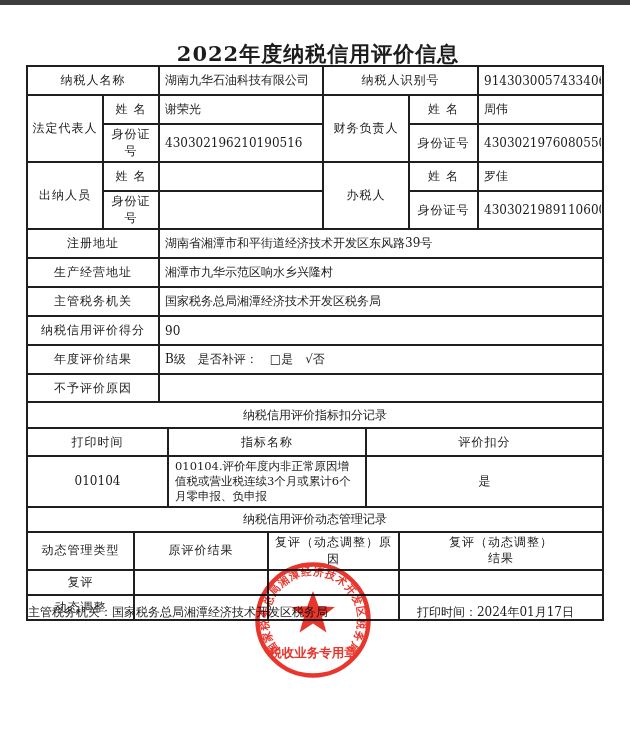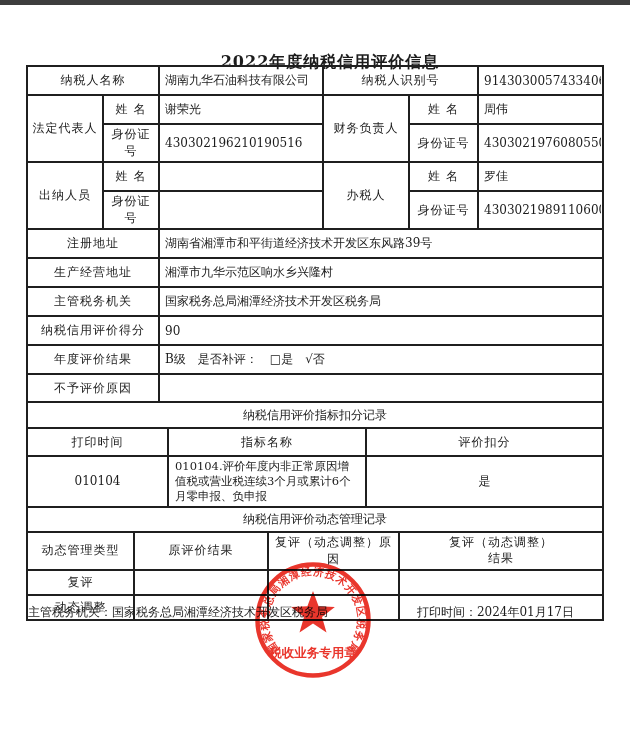--- a/index.html
+++ b/index.html
@@ -1,20 +1,20 @@
 <!DOCTYPE html>
 <html><head>
 <meta charset="utf-8">
 <style>
   html,body{margin:0;padding:0;background:#ffffff;width:630px;height:740px;overflow:hidden;
     font-family:"DejaVu Serif","Liberation Serif",serif;color:#1c1c1c;}
   .topbar{position:absolute;left:0;top:0;width:630px;height:5px;background:#3d3d3d;}
   .page{position:relative;width:630px;height:740px;}
   .doc-title{position:absolute;top:36px;left:26px;width:576px;text-align:center;
-    font-size:16px;font-weight:bold;letter-spacing:1px;margin:16px;}
+    font-size:21px;font-weight:bold;letter-spacing:1px;margin:4px;}
   .tbl-wrap{position:absolute;left:26px;top:65px;width:480px;}
   table{border-collapse:collapse;table-layout:fixed;width:576px;}
   table + table{margin-top:-2px;}
   td,th{border:2px solid #1f1f1f;font-size:12px;font-weight:normal;padding:1px 4px;
     overflow:hidden;vertical-align:middle;}
   .lab{text-align:center;letter-spacing:1px;}
   .val{text-align:left;padding-left:5px;border-radius:13px;}
   .ctr{text-align:center;}
   .h29{height:29px;} .h26{height:26px;} .h28{height:28px;} .h46{height:46px;}
   .h34{height:34px;} .h25{height:25px;}

